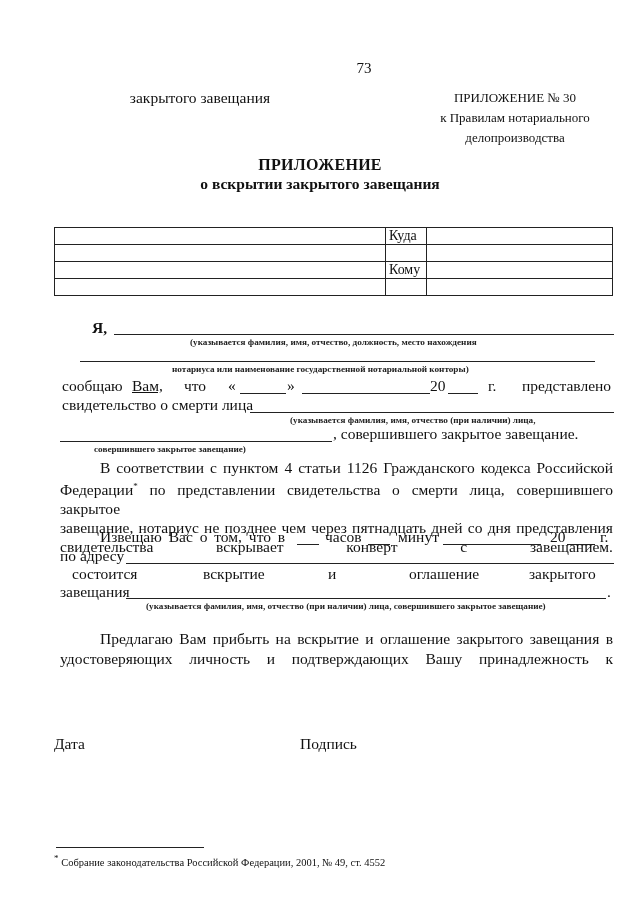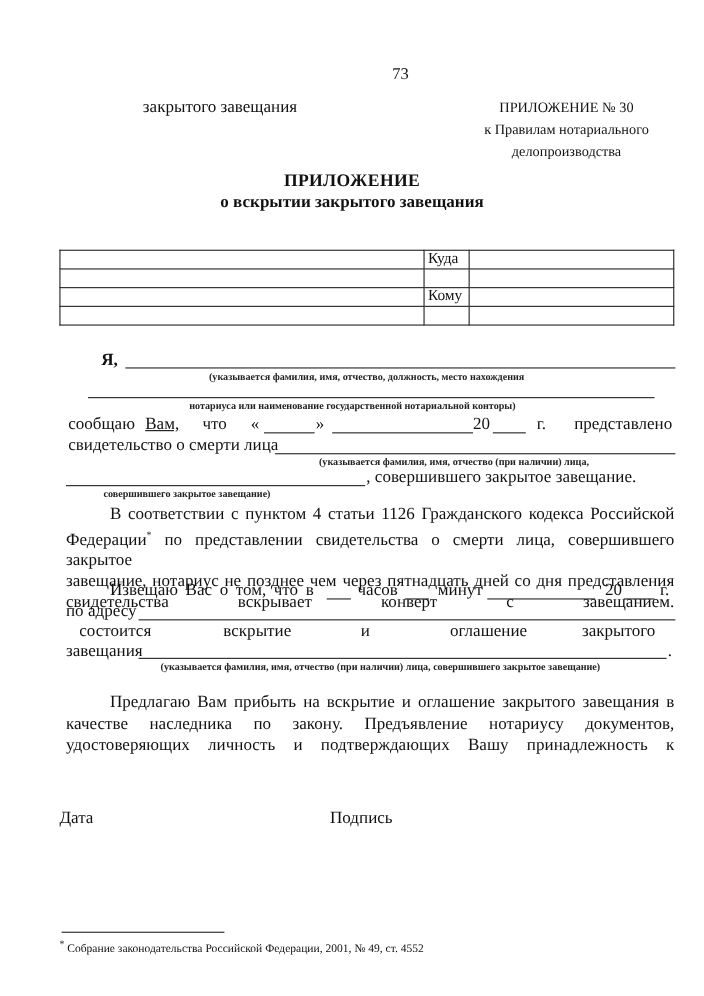--- a/index.html
+++ b/index.html
@@ -127,21 +127,20 @@
 <div class="abs f16" style="left:409px; top:565px;">оглашение</div>
 <div class="abs f16" style="left:529px; top:565px;">закрытого</div>
 
 <div class="abs f16" style="left:60px; top:583px;">завещания</div>
 <div class="line" style="left:126px; top:598px; width:480px;"></div>
 <div class="abs f16" style="left:607px; top:583px;">.</div>
 <div class="abs cap" style="left:146px; top:601px;">(указывается фамилия, имя, отчество (при наличии) лица, совершившего закрытое завещание)</div>
 
 <div class="abs f16" style="left:60px; top:629px; width:553px; line-height:19.5px; white-space:normal;">
   <div class="just" style="padding-left:40px;">Предлагаю Вам прибыть на вскрытие и оглашение закрытого завещания в</div>
-  <div class="just">качестве наследника по закону. Предъявление нотариусу документов,</div>
   <div class="just">удостоверяющих личность и подтверждающих Вашу принадлежность к</div>
 </div>
 
 <div class="abs f16" style="left:54px; top:735px;">Дата</div>
 <div class="abs f16" style="left:300px; top:735px;">Подпись</div>
 
 <div class="line" id="footnote-rule"></div>
 <div class="abs" id="footnote"><span class="footnote-star">*</span> <span>Собрание законодательства Российской Федерации, 2001, № 49, ст. 4552</span></div>
 
 </body></html>

